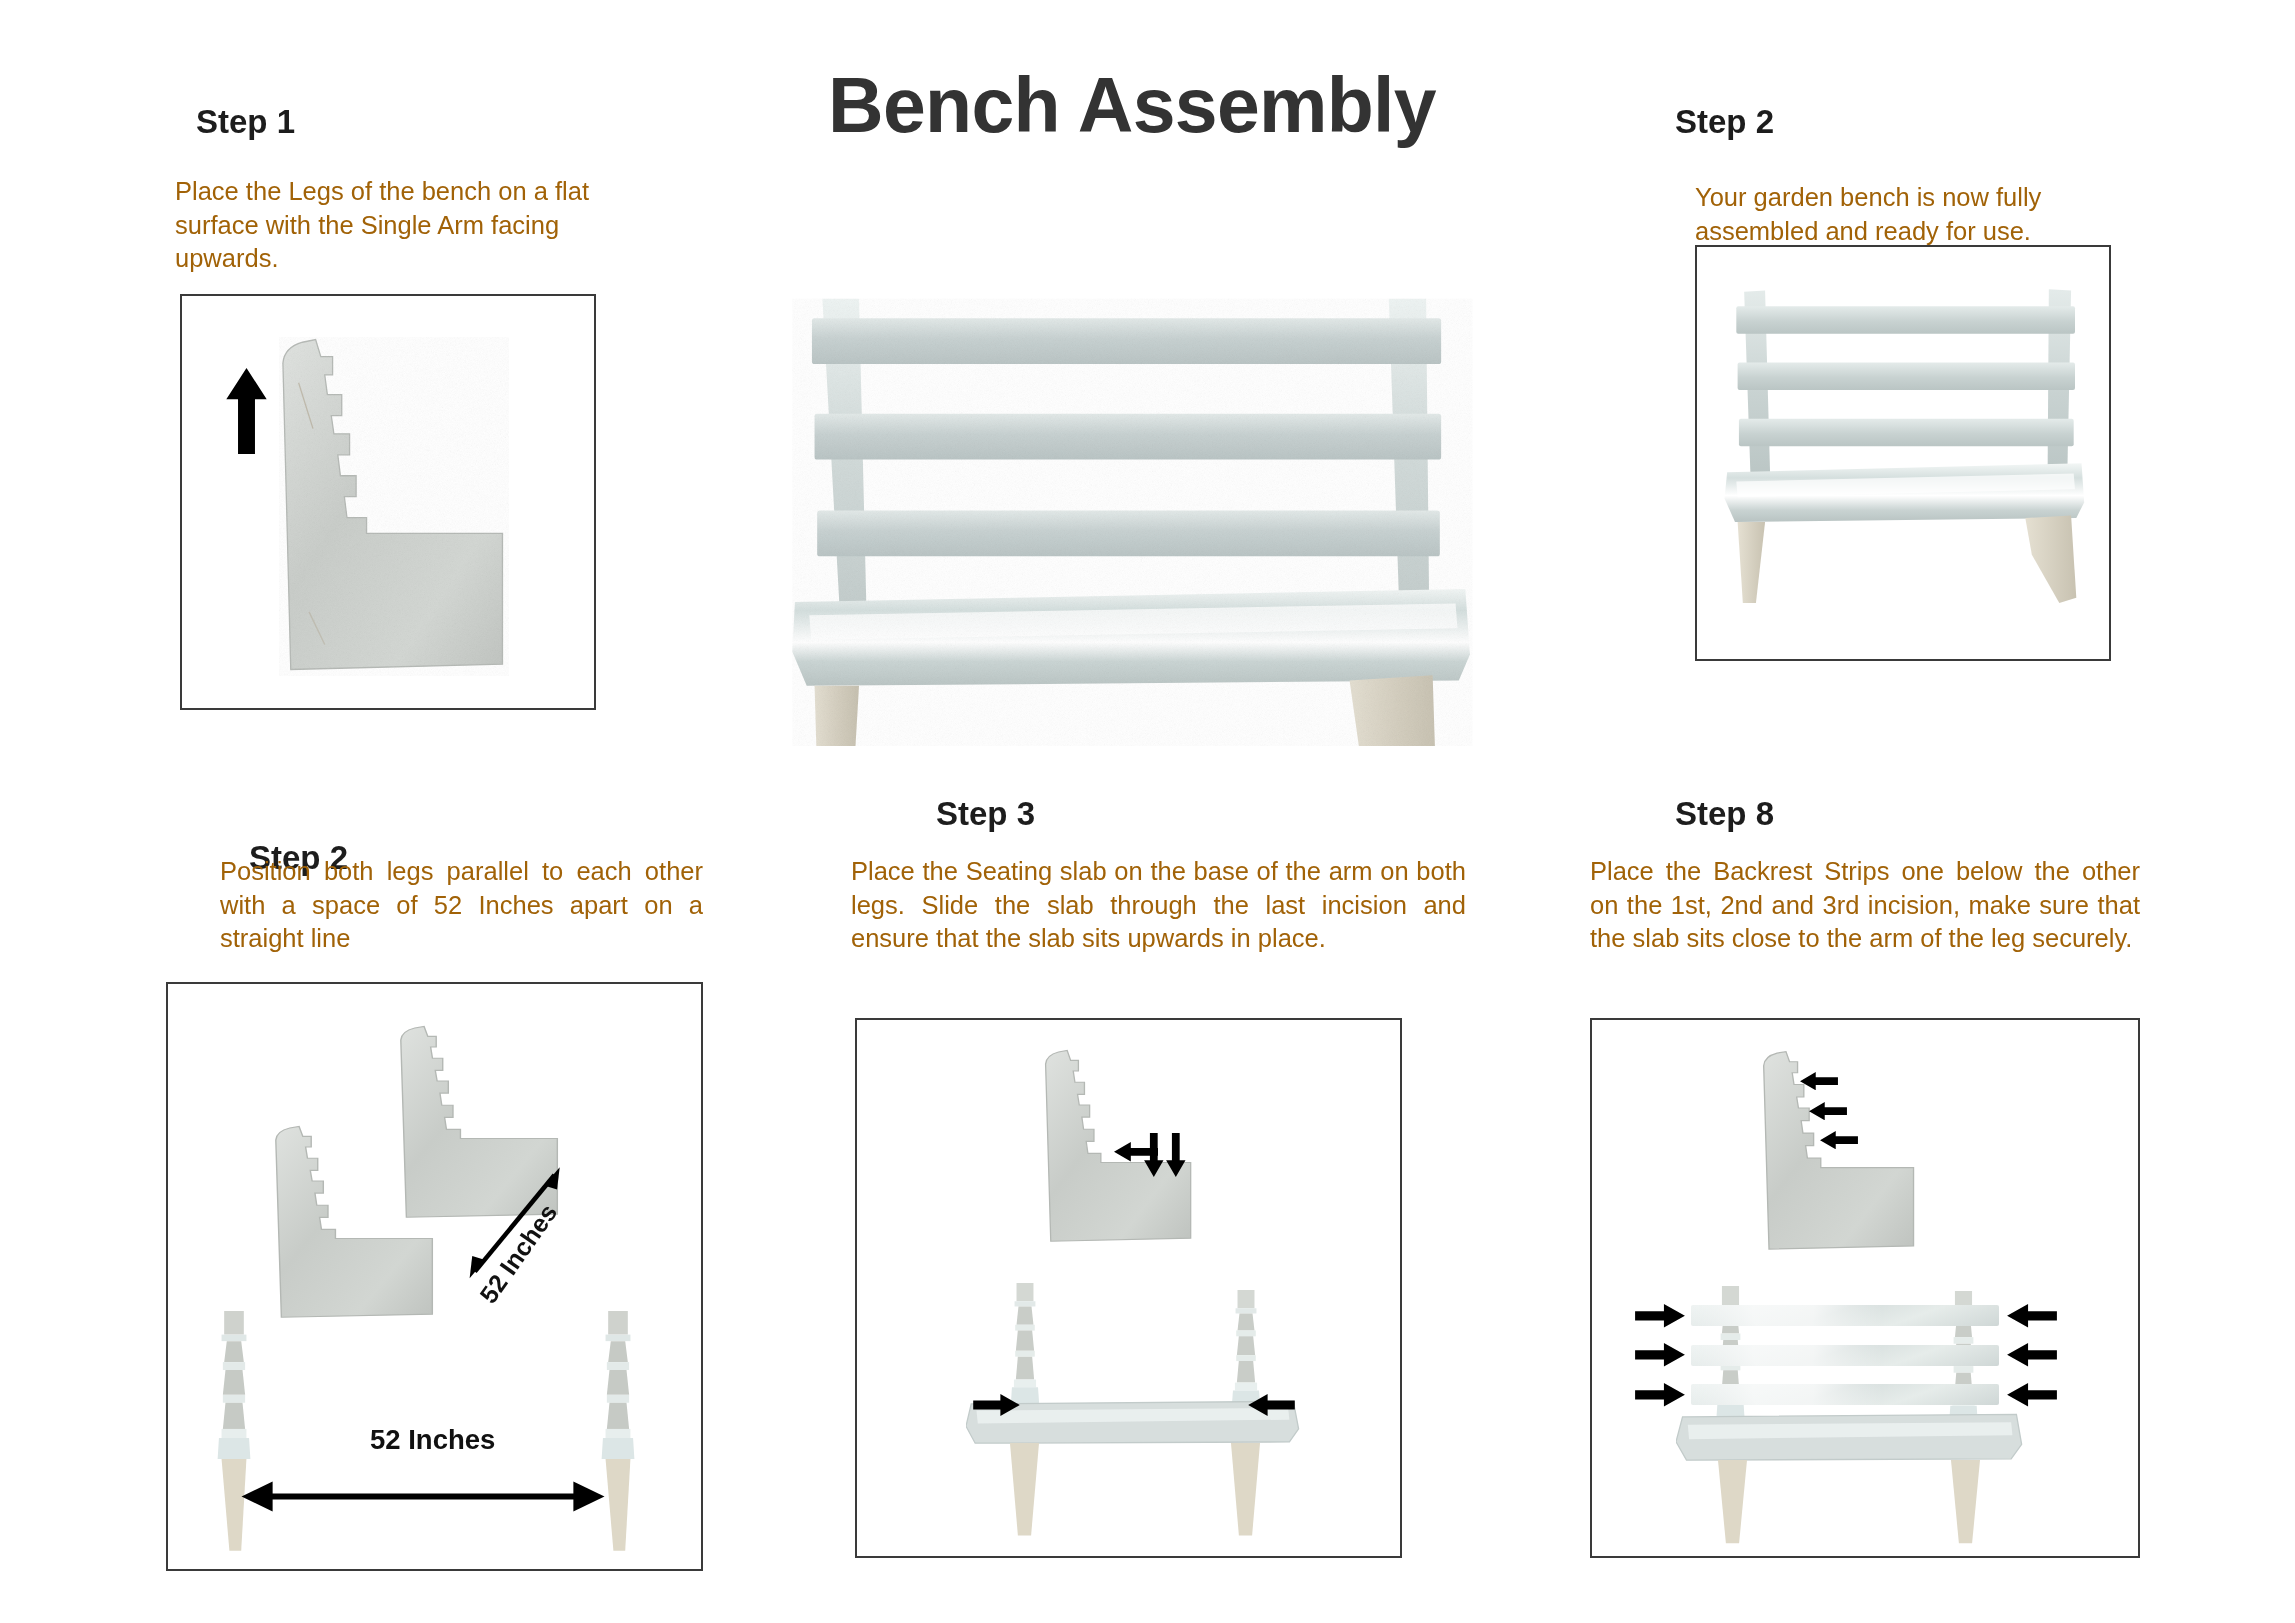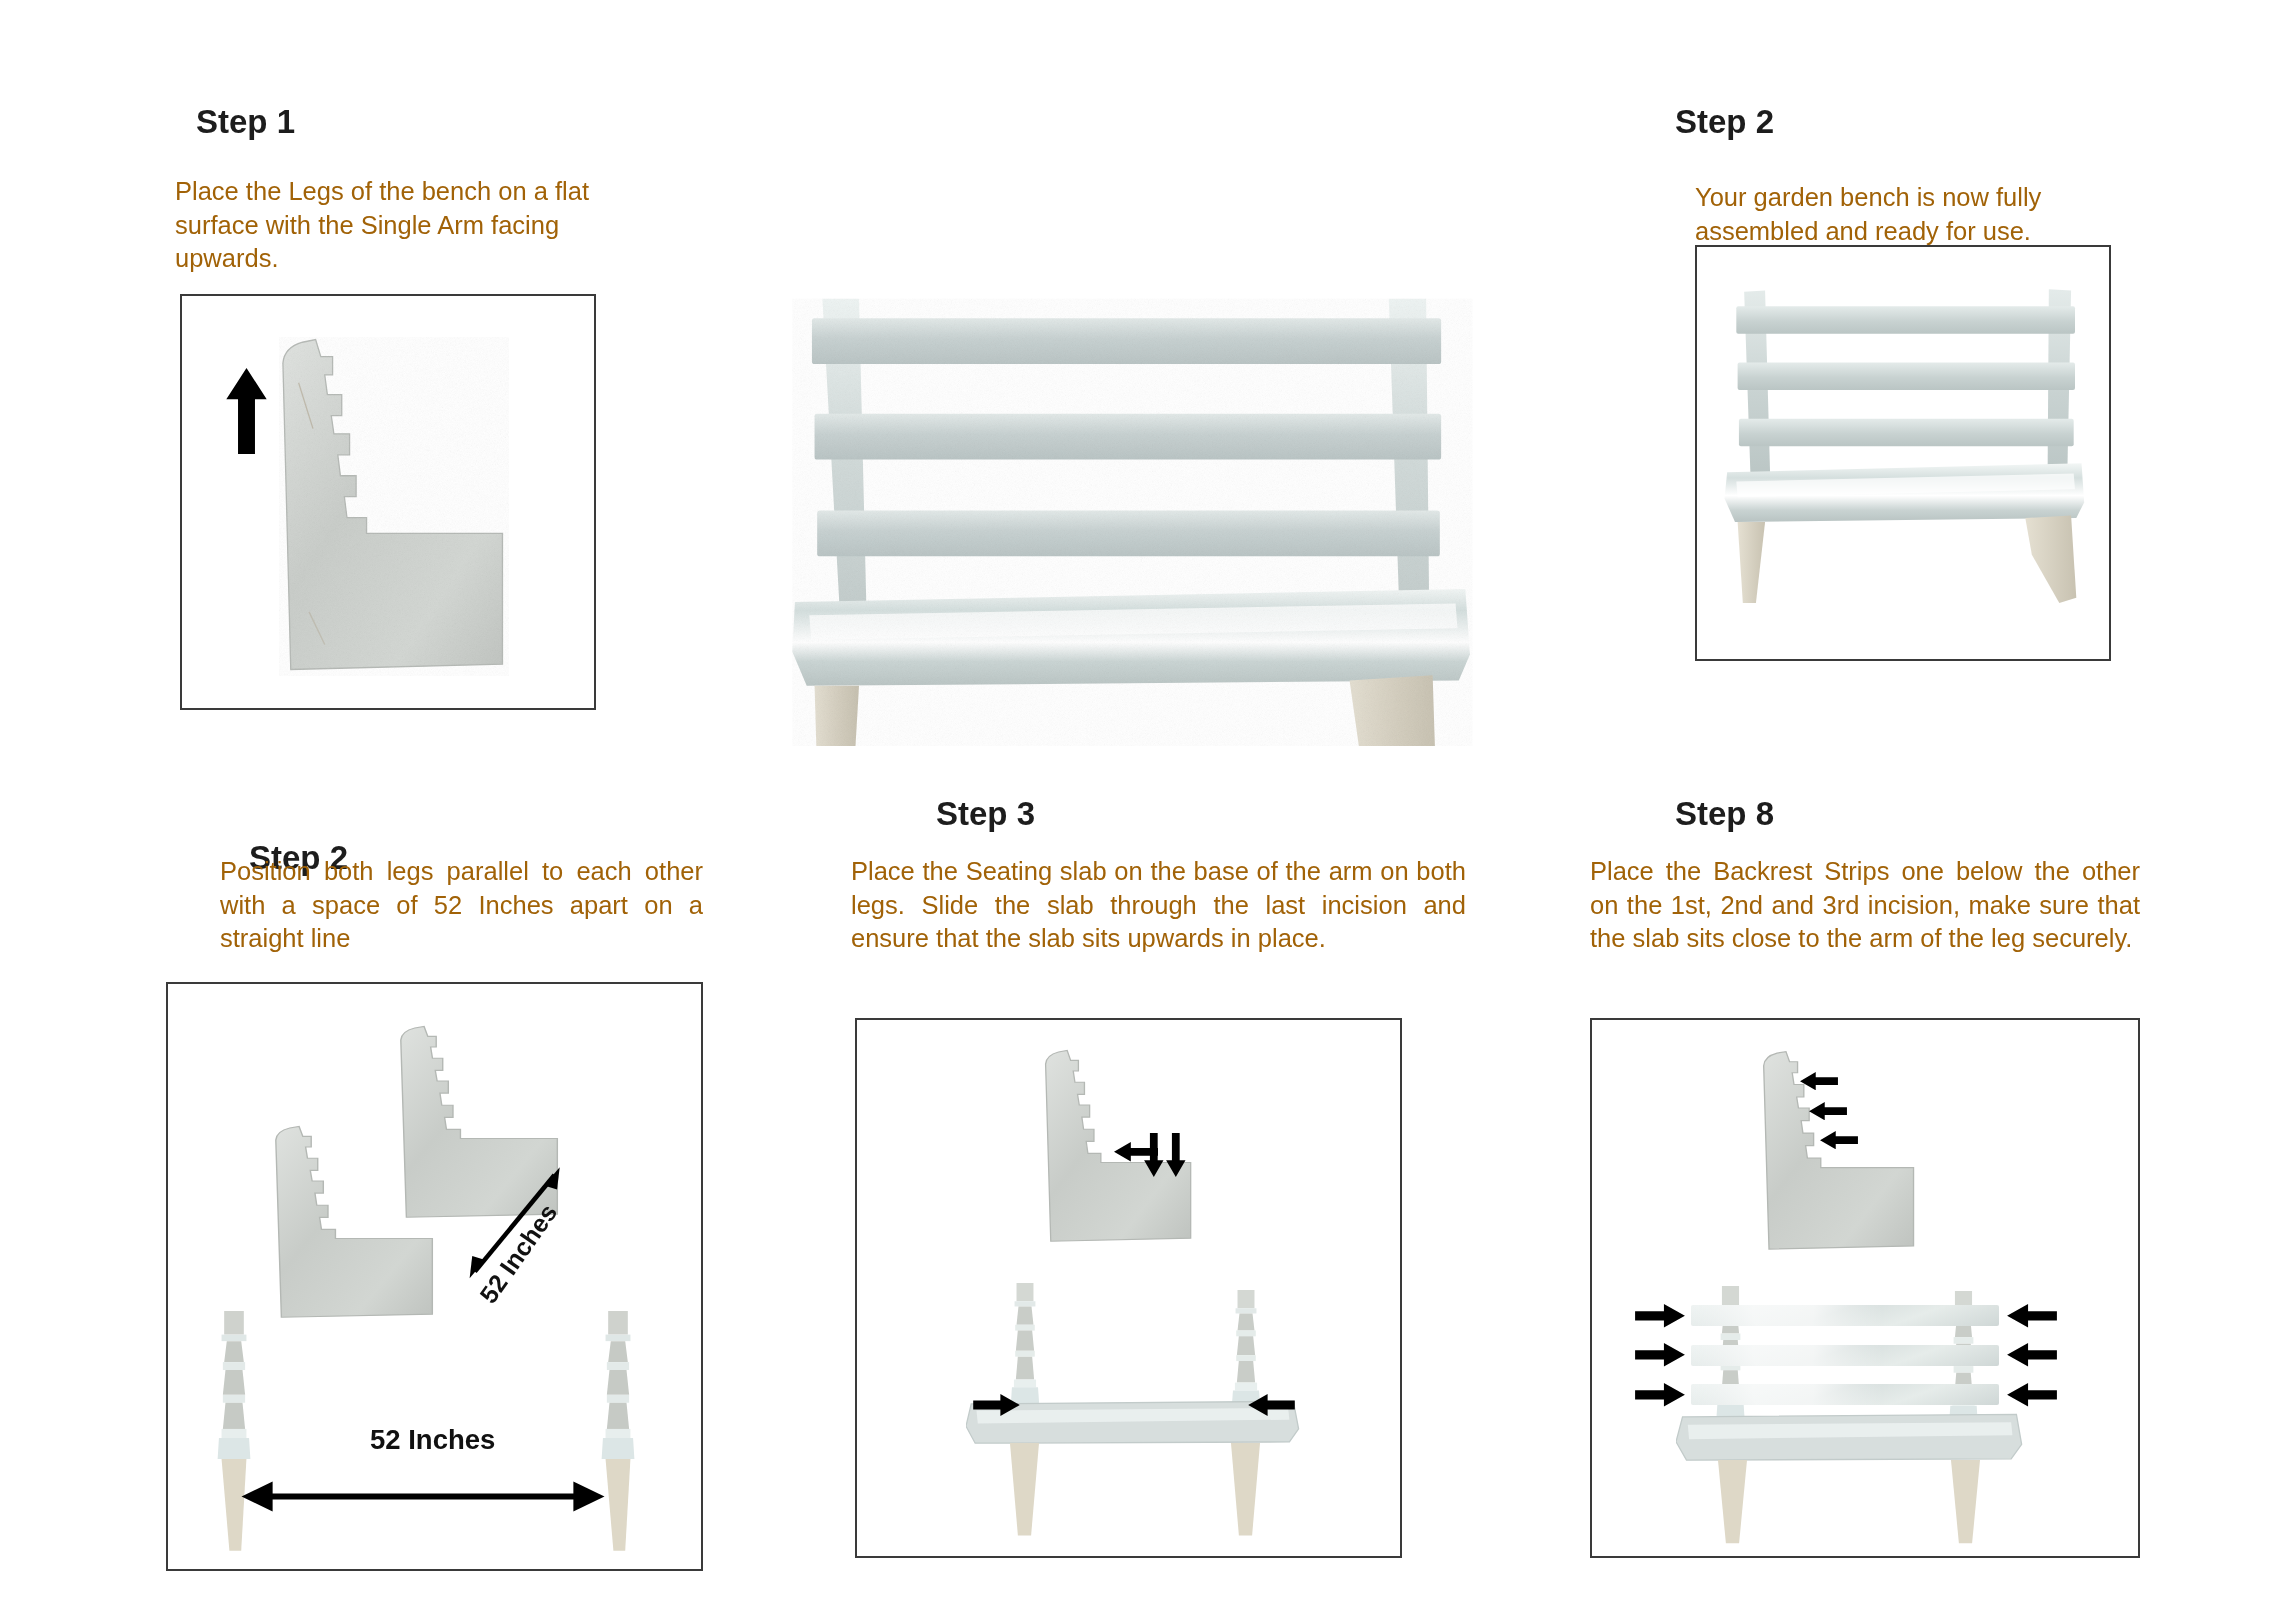--- a/index.html
+++ b/index.html
@@ -86,20 +86,21 @@
     transform-origin: 0 0;
   }
 
   
   .bench-part { position: absolute; }
 </style>
 </head>
 <body>
 
 <div class="doc-title">
+  <span class="t-line">Bench Assembly</span>
 </div>
 
 <div class="abs" style="left:775px; top:262px; width:707px; height:484px;">
   <svg viewBox="0 0 1080 740" width="707" height="484">
     <defs>
       <linearGradient id="hg1" x1="0" y1="0" x2="0" y2="1">
         <stop offset="0%" stop-color="#e2e9e8"></stop>
         <stop offset="45%" stop-color="#c6d0d0"></stop>
         <stop offset="100%" stop-color="#b8c3c3"></stop>
       </linearGradient>

